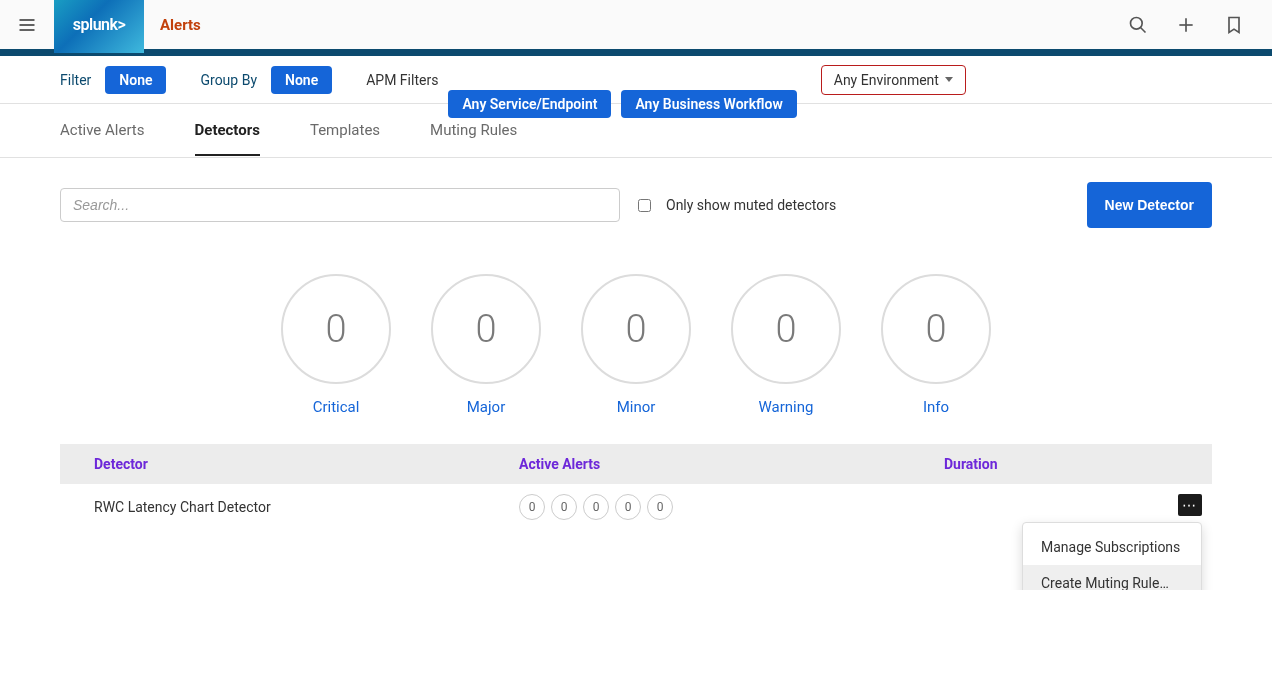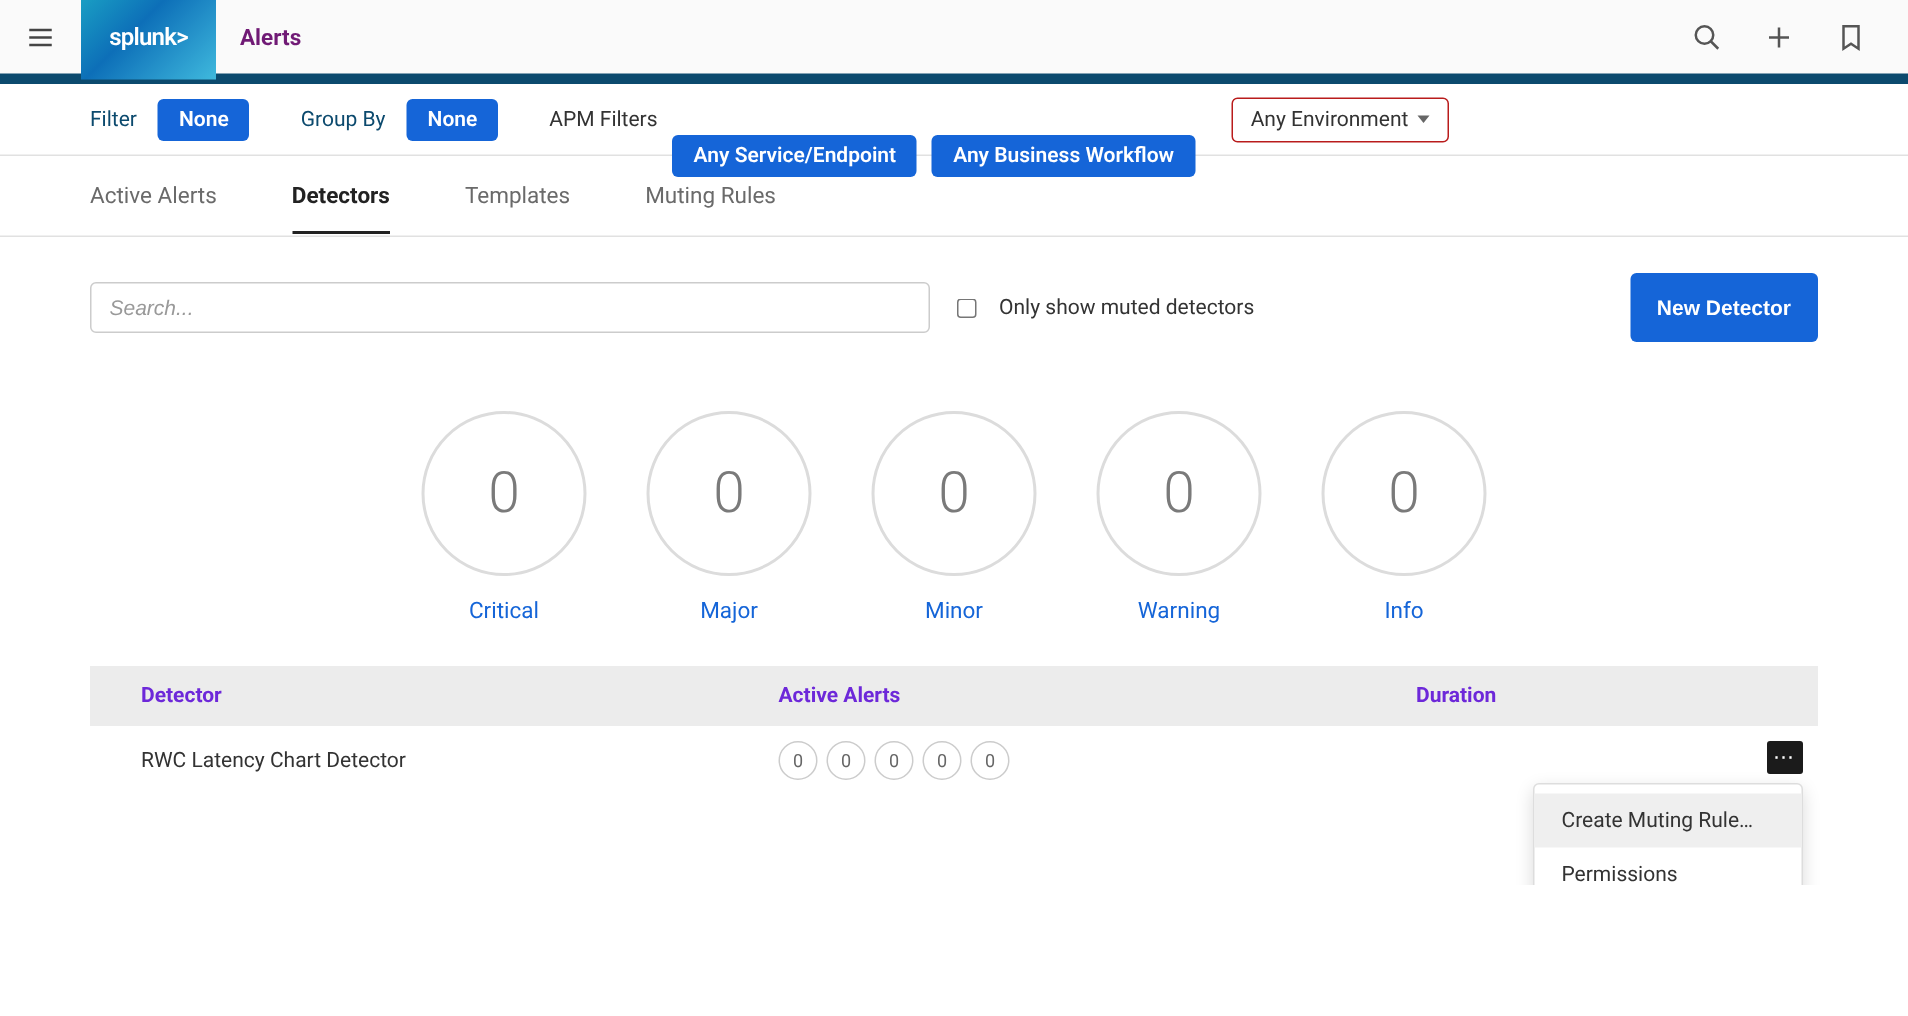--- a/index.html
+++ b/index.html
@@ -35,21 +35,21 @@
       display: flex;
       align-items: center;
       justify-content: center;
       font-size: 16px;
       font-weight: 600;
       letter-spacing: -0.5px;
     }
     .page-title {
       font-size: 15px;
       font-weight: 700;
-      color: #701a75;
+      color: #c2410c;
       margin-left: 16px;
     }
     .header-spacer { flex: 1; }
     .header-icons {
       display: flex;
       align-items: center;
       gap: 28px;
       padding-right: 28px;
     }
     .header-icon { width: 20px; height: 20px; cursor: pointer; }
@@ -404,20 +404,21 @@
         <div class="alert-count-circle">0</div>
         <div class="alert-count-circle">0</div>
       </div>
       <div class="col-duration"></div>
 
       <div class="more-btn">
         <span>⋯</span>
       </div>
 
       <div class="dropdown-menu">
+        <div class="dropdown-item">Manage Subscriptions</div>
         <div class="dropdown-item hovered">Create Muting Rule…</div>
         <div class="dropdown-item">Permissions</div>
         <div class="dropdown-item">Links to Teams</div>
         <div class="dropdown-divider"></div>
         <div class="dropdown-item danger">Delete</div>
       </div>
     </div>
   </div>
 
 </div>

